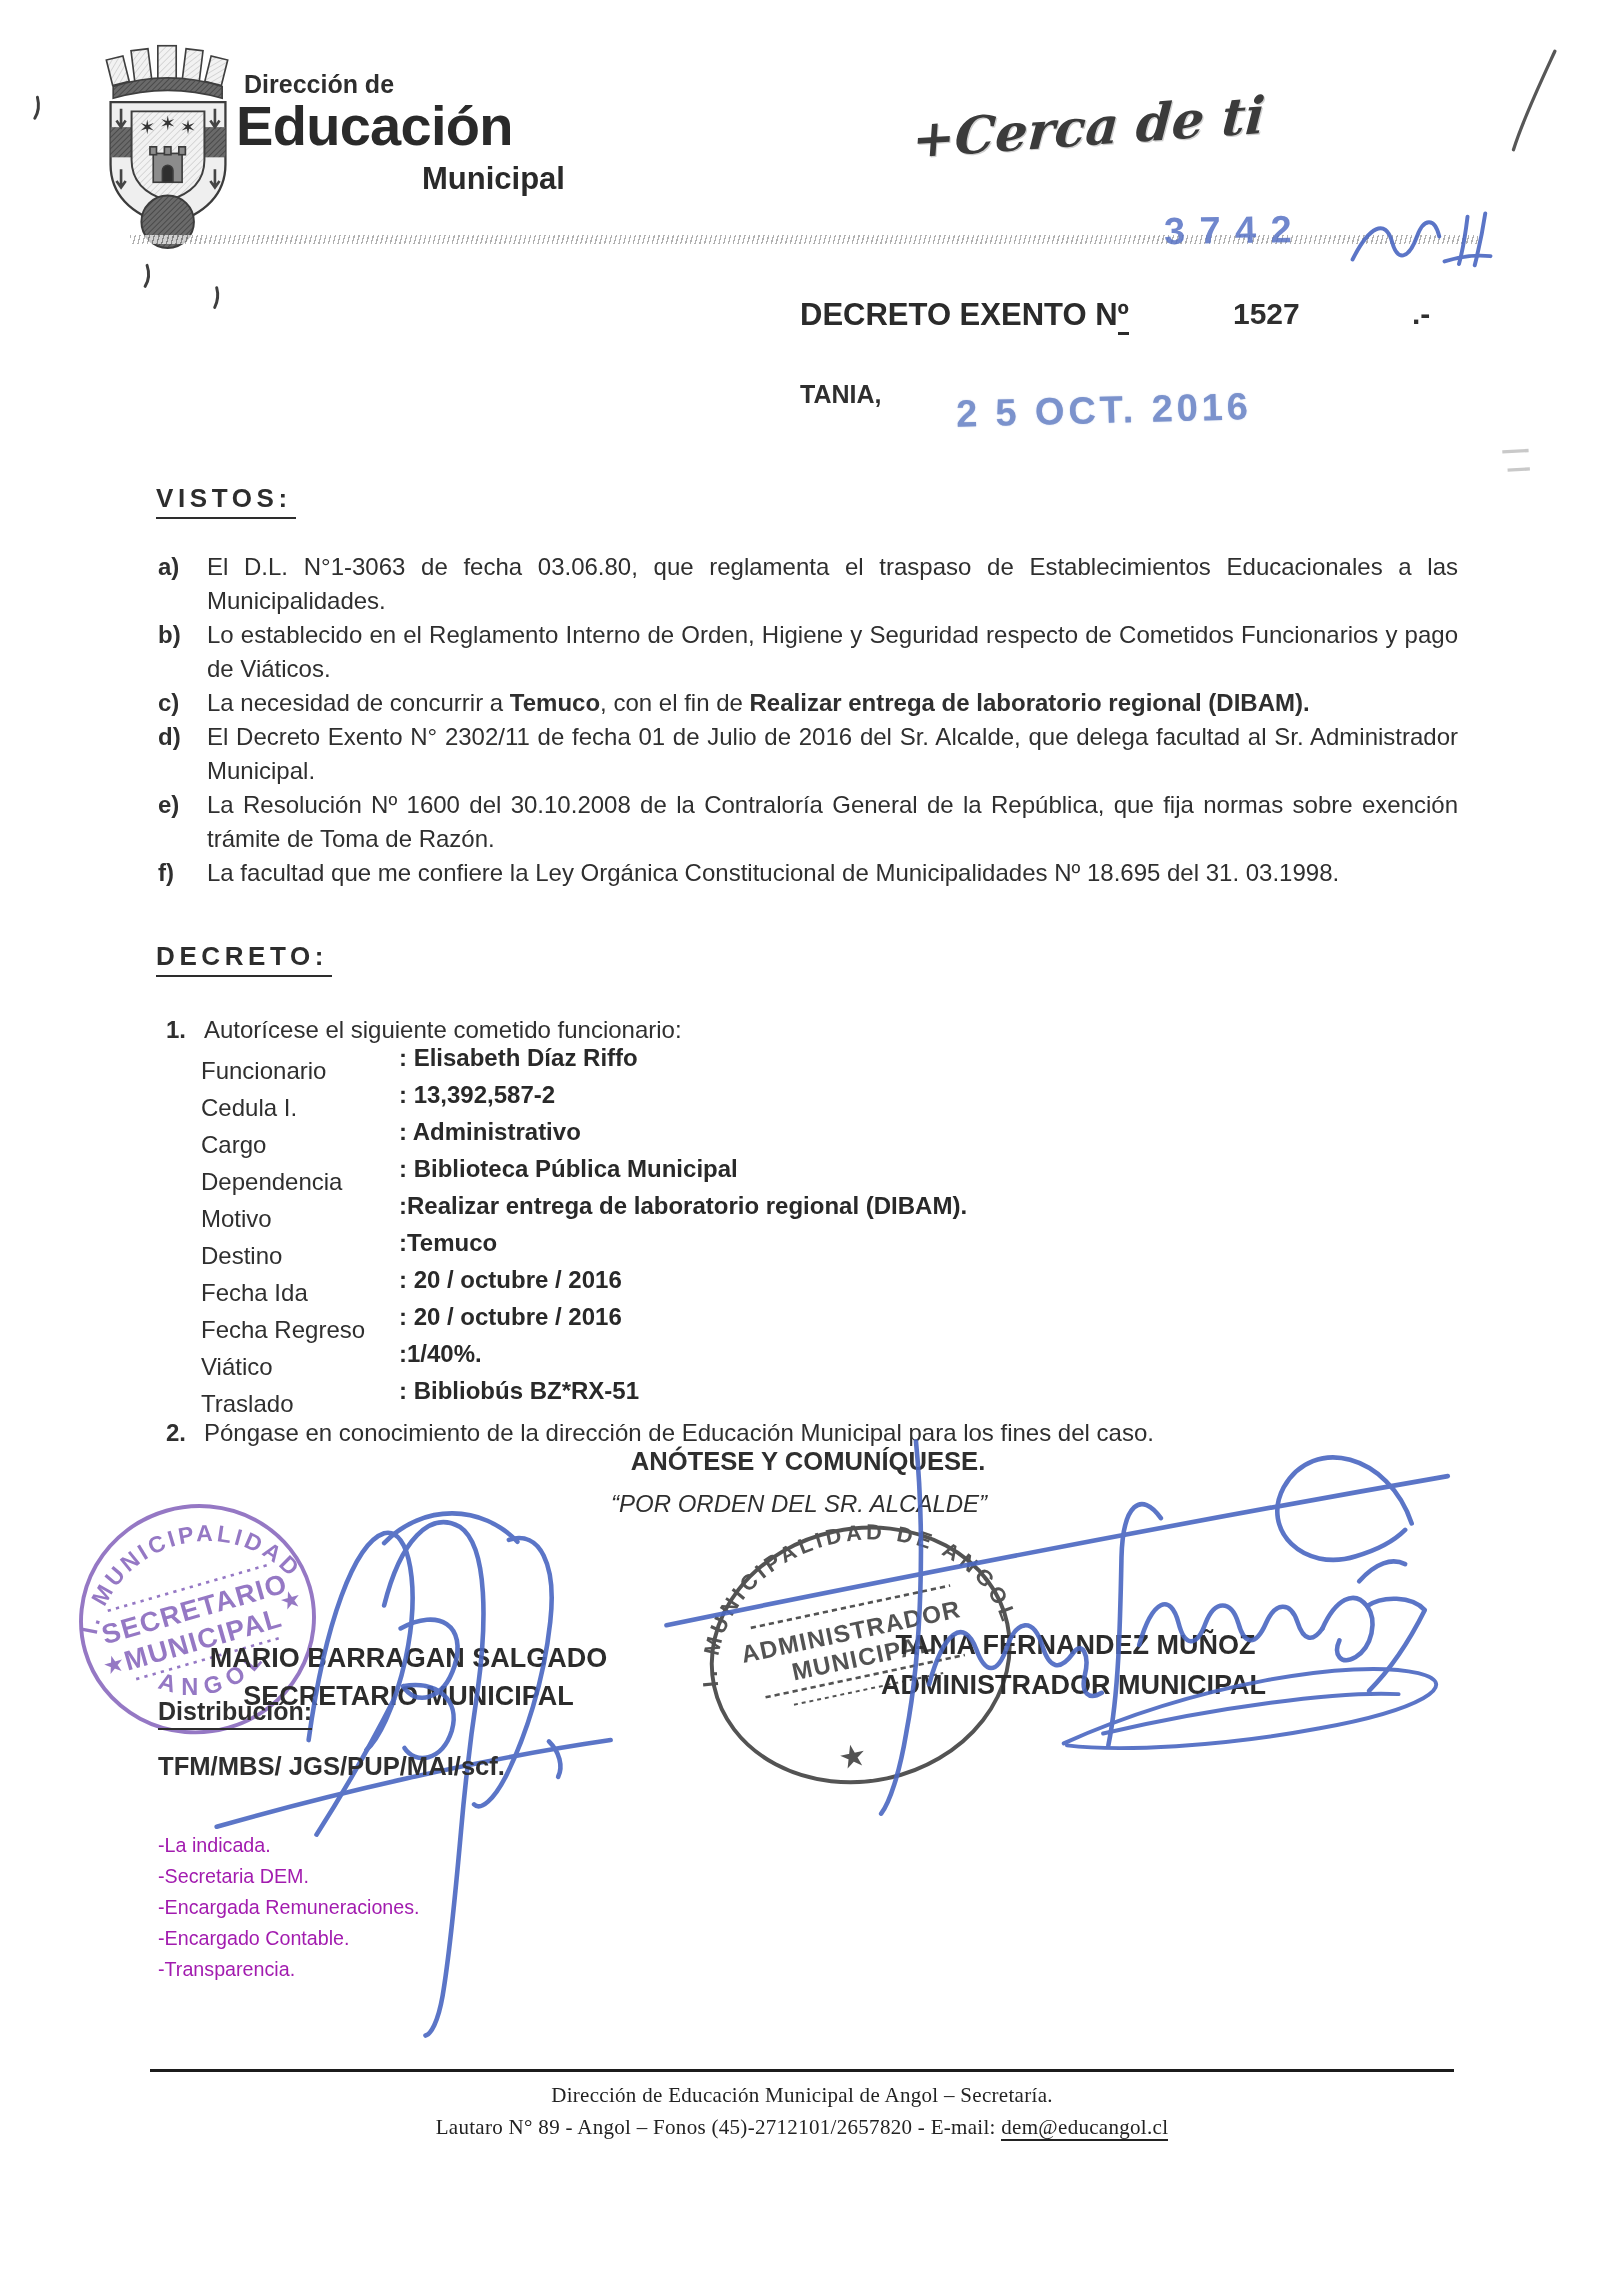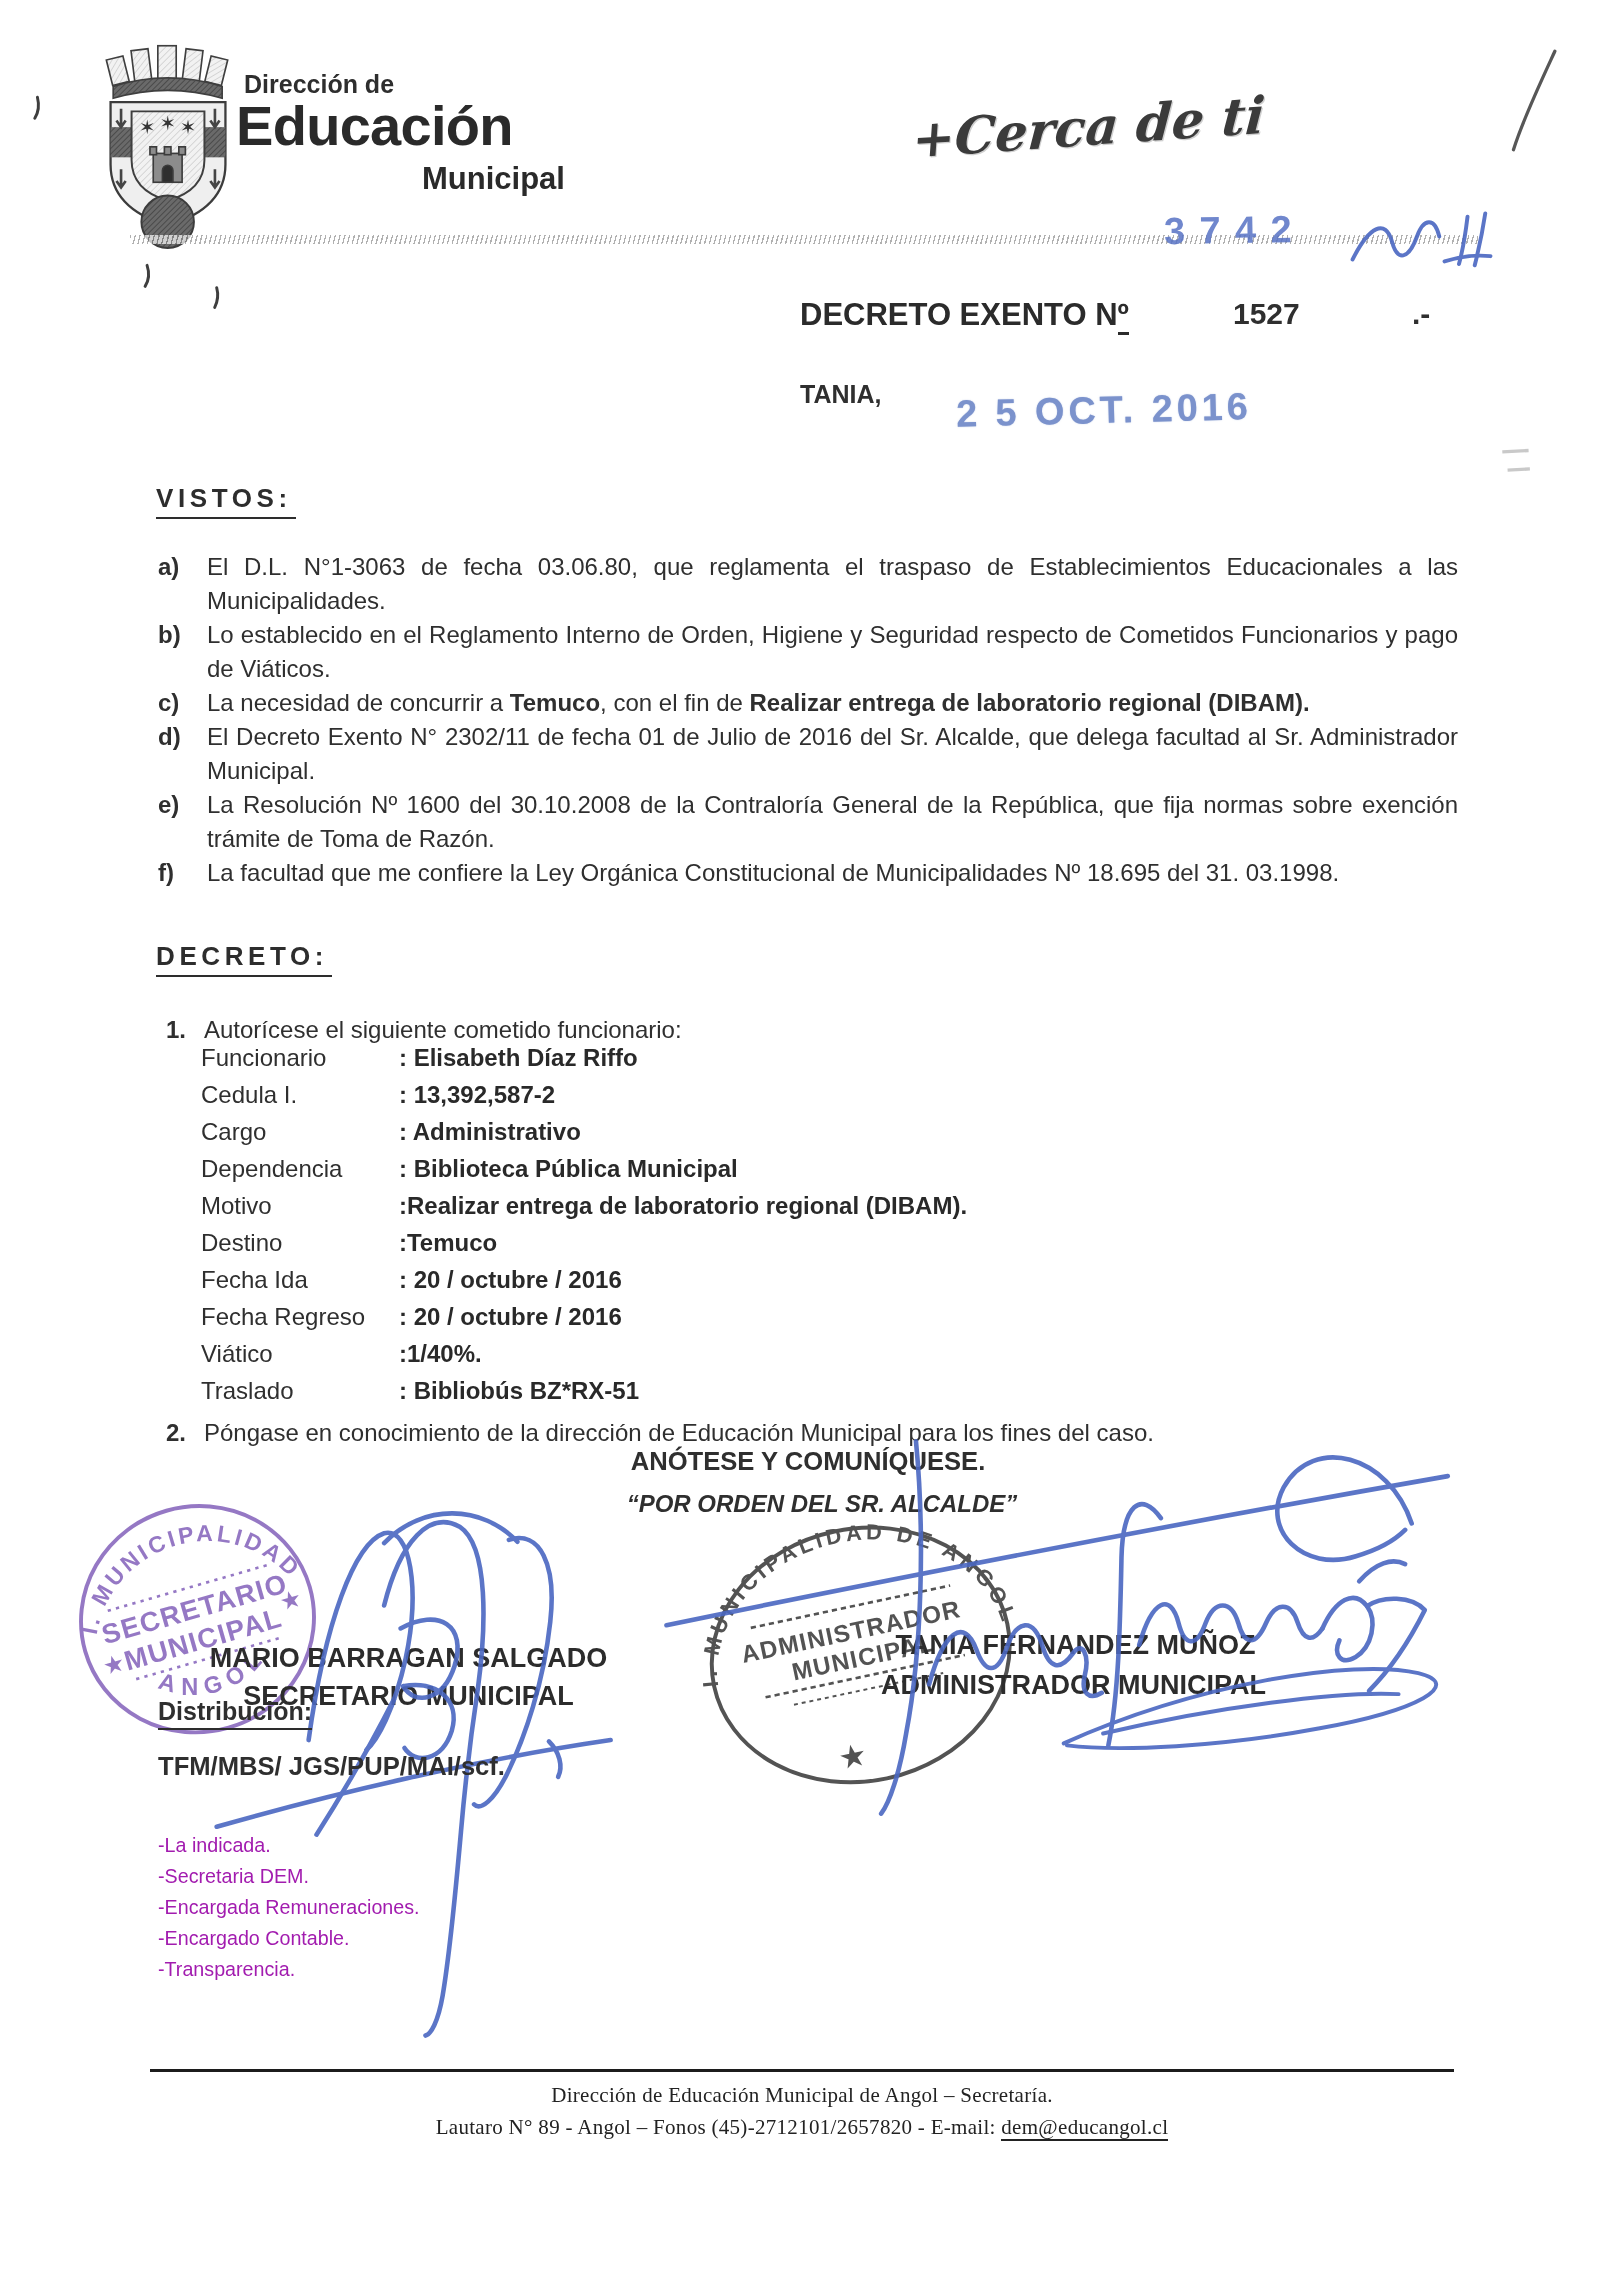--- a/index.html
+++ b/index.html
@@ -36,25 +36,25 @@
   .v-label{width:49px;flex:none;font-weight:bold;}
   .v-text{flex:1;text-align:justify;}
   .v-text .bold{font-weight:bold;}
   
   .num-item{font-size:24px;line-height:33px;display:flex;width:1307px;}
   .n-num{width:38px;flex:none;font-weight:bold;}
   .item1{left:166px;top:1013px;}
   .item2{left:166px;top:1416px;}
   .fields{left:201px;top:1044px;font-size:24px;}
   .f-row{height:37px;display:flex;align-items:flex-start;}
-  .f-label{width:198px;flex:none;}
+  .f-label{width:198px;flex:none;margin-top:13px;}
   .f-value{font-weight:bold;color:#292929;}
   
   .anotese{left:611px;top:1447px;width:394px;text-align:center;font-size:25.6px;font-weight:bold;}
-  .pororden{left:625px;top:1490px;width:394px;text-align:center;font-size:24px;font-weight:bold;font-style:italic;}
+  .pororden{left:611px;top:1490px;width:394px;text-align:left;font-size:24px;font-weight:normal;font-style:italic;}
   
   .sig-name{width:407px;text-align:center;font-size:27px;font-weight:bold;color:#2c2c2c;}
   .sigL1{left:205px;top:1643px;}
   .sigL2{left:205px;top:1681px;}
   .sigR1{left:872px;top:1630px;}
   .sigR2{left:870px;top:1670px;}
   
   .initials{left:158px;top:1752px;font-size:25.6px;font-weight:bold;}
   .dist-head{left:158px;top:1697px;font-size:25px;font-weight:bold;border-bottom:2.6px solid #2d2d2d;
              padding-bottom:2px;}

